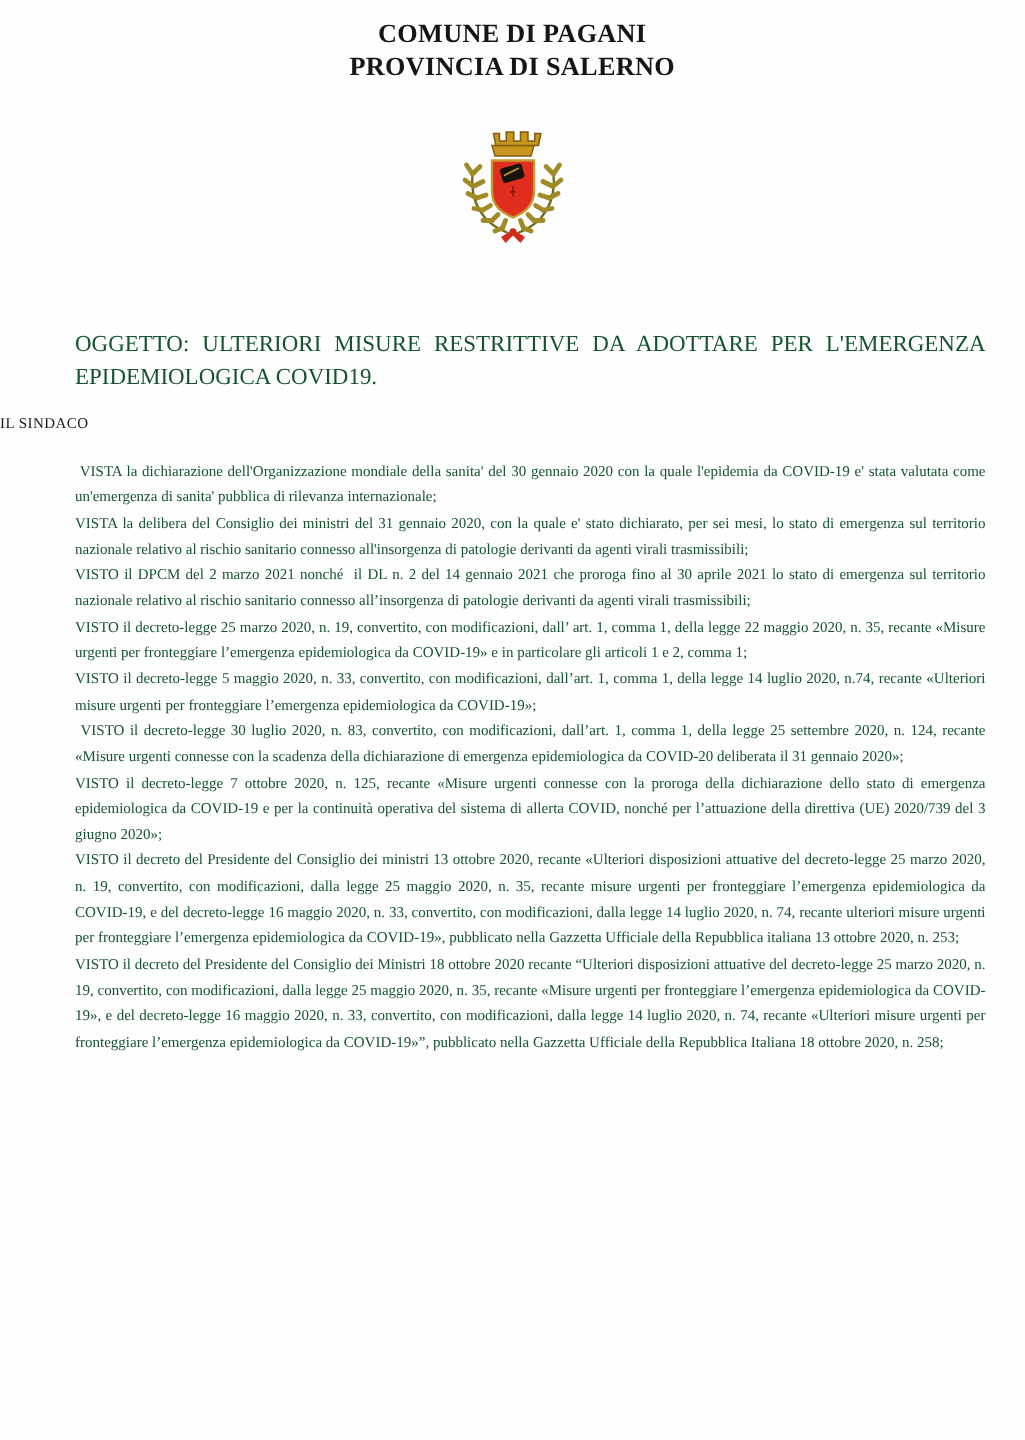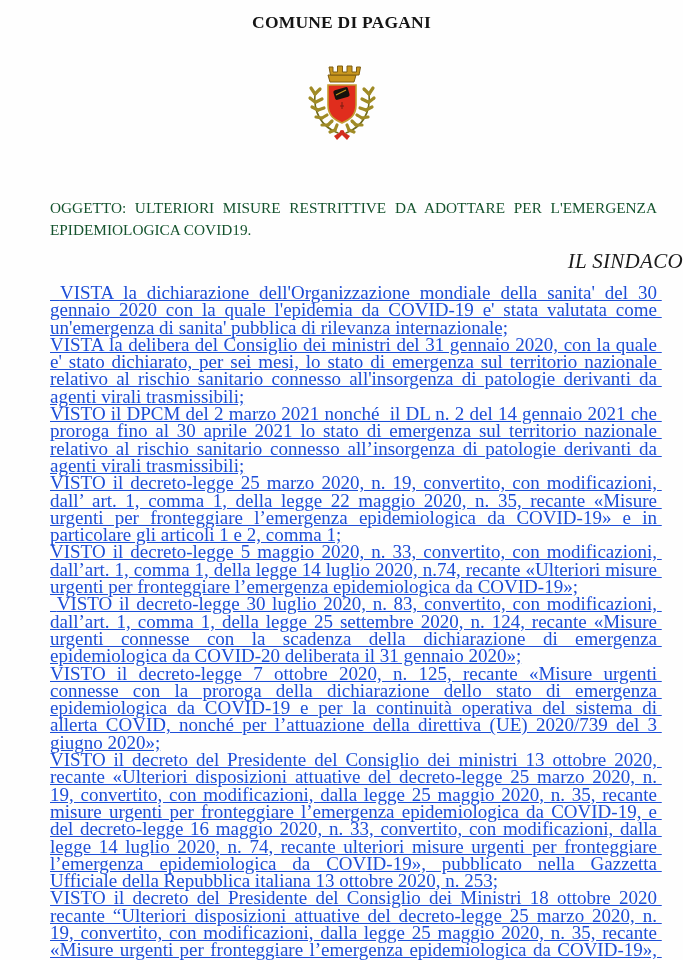--- a/index.html
+++ b/index.html
@@ -25,45 +25,44 @@
   .crest-wrap svg{display:block;}
   .subject{
     margin:56px 26px 0 50px;
     font-size:15.3px;
     line-height:22px;
     text-align:justify;
     color:#14532d;
   }
   .sindaco{
     margin:9px 0 0 0;
-    text-align:right;
-    font-size:21px;
+    text-align:left;
+    font-size:10px;
     font-weight:normal;
     line-height:22px;
     letter-spacing:.3px;
-    font-style:italic;
   }
   .recitals{margin:12px 26px 0 50px;}
   .recitals p{
     margin:0;
-    font-size:19px;
+    font-size:10px;
     line-height:17.3px;
     text-align:justify;
     white-space:pre-wrap;
-    color:#1d4ed8;
-    text-decoration:underline;
+    color:#14532d;
   }
 </style>
 </head>
 <body>
 
 <div class="page">
 
   <div class="header">
     <div class="hline">COMUNE DI PAGANI</div>
+    <div class="hline">PROVINCIA DI SALERNO</div>
   </div>
 
   <div class="crest-wrap">
     <svg width="84" height="80" viewBox="0 0 84 80">
 
       <g stroke-linecap="round" fill="none">
         <path d="M38 72 C22 66 13 52 15 32" stroke-width="1.6" stroke="#6f6a1c"></path>
         <path d="M46 72 C62 66 71 52 69 32" stroke-width="1.6" stroke="#6f6a1c"></path>
         <g stroke-width="3.2" stroke="#a08b26">
           <path d="M15 33 l-4 -6"></path>

